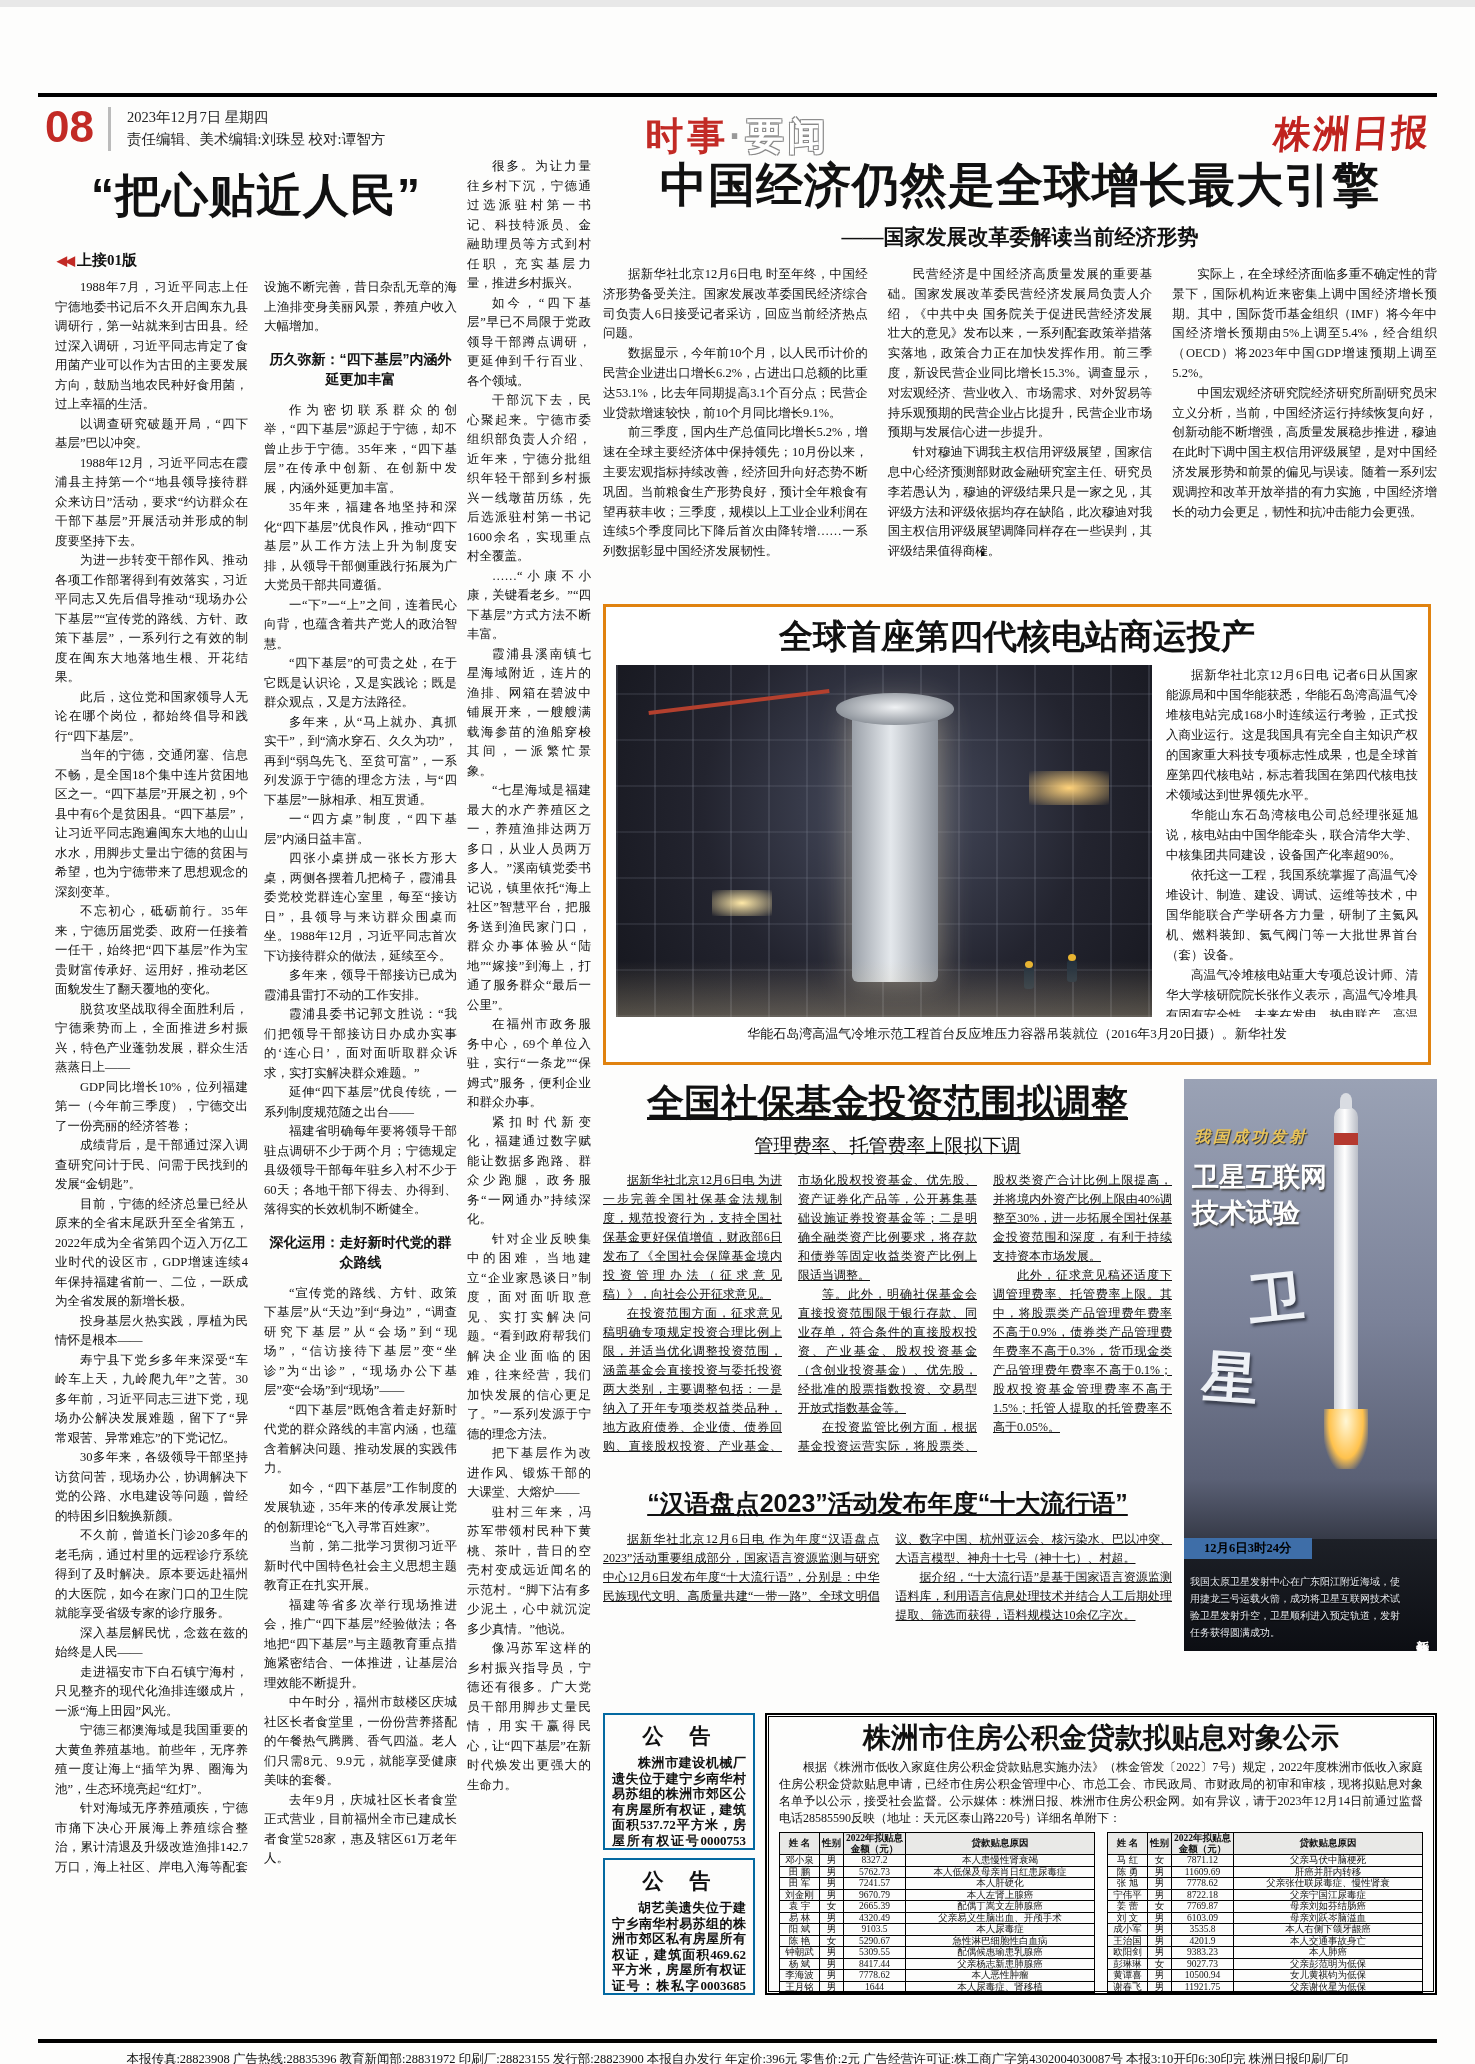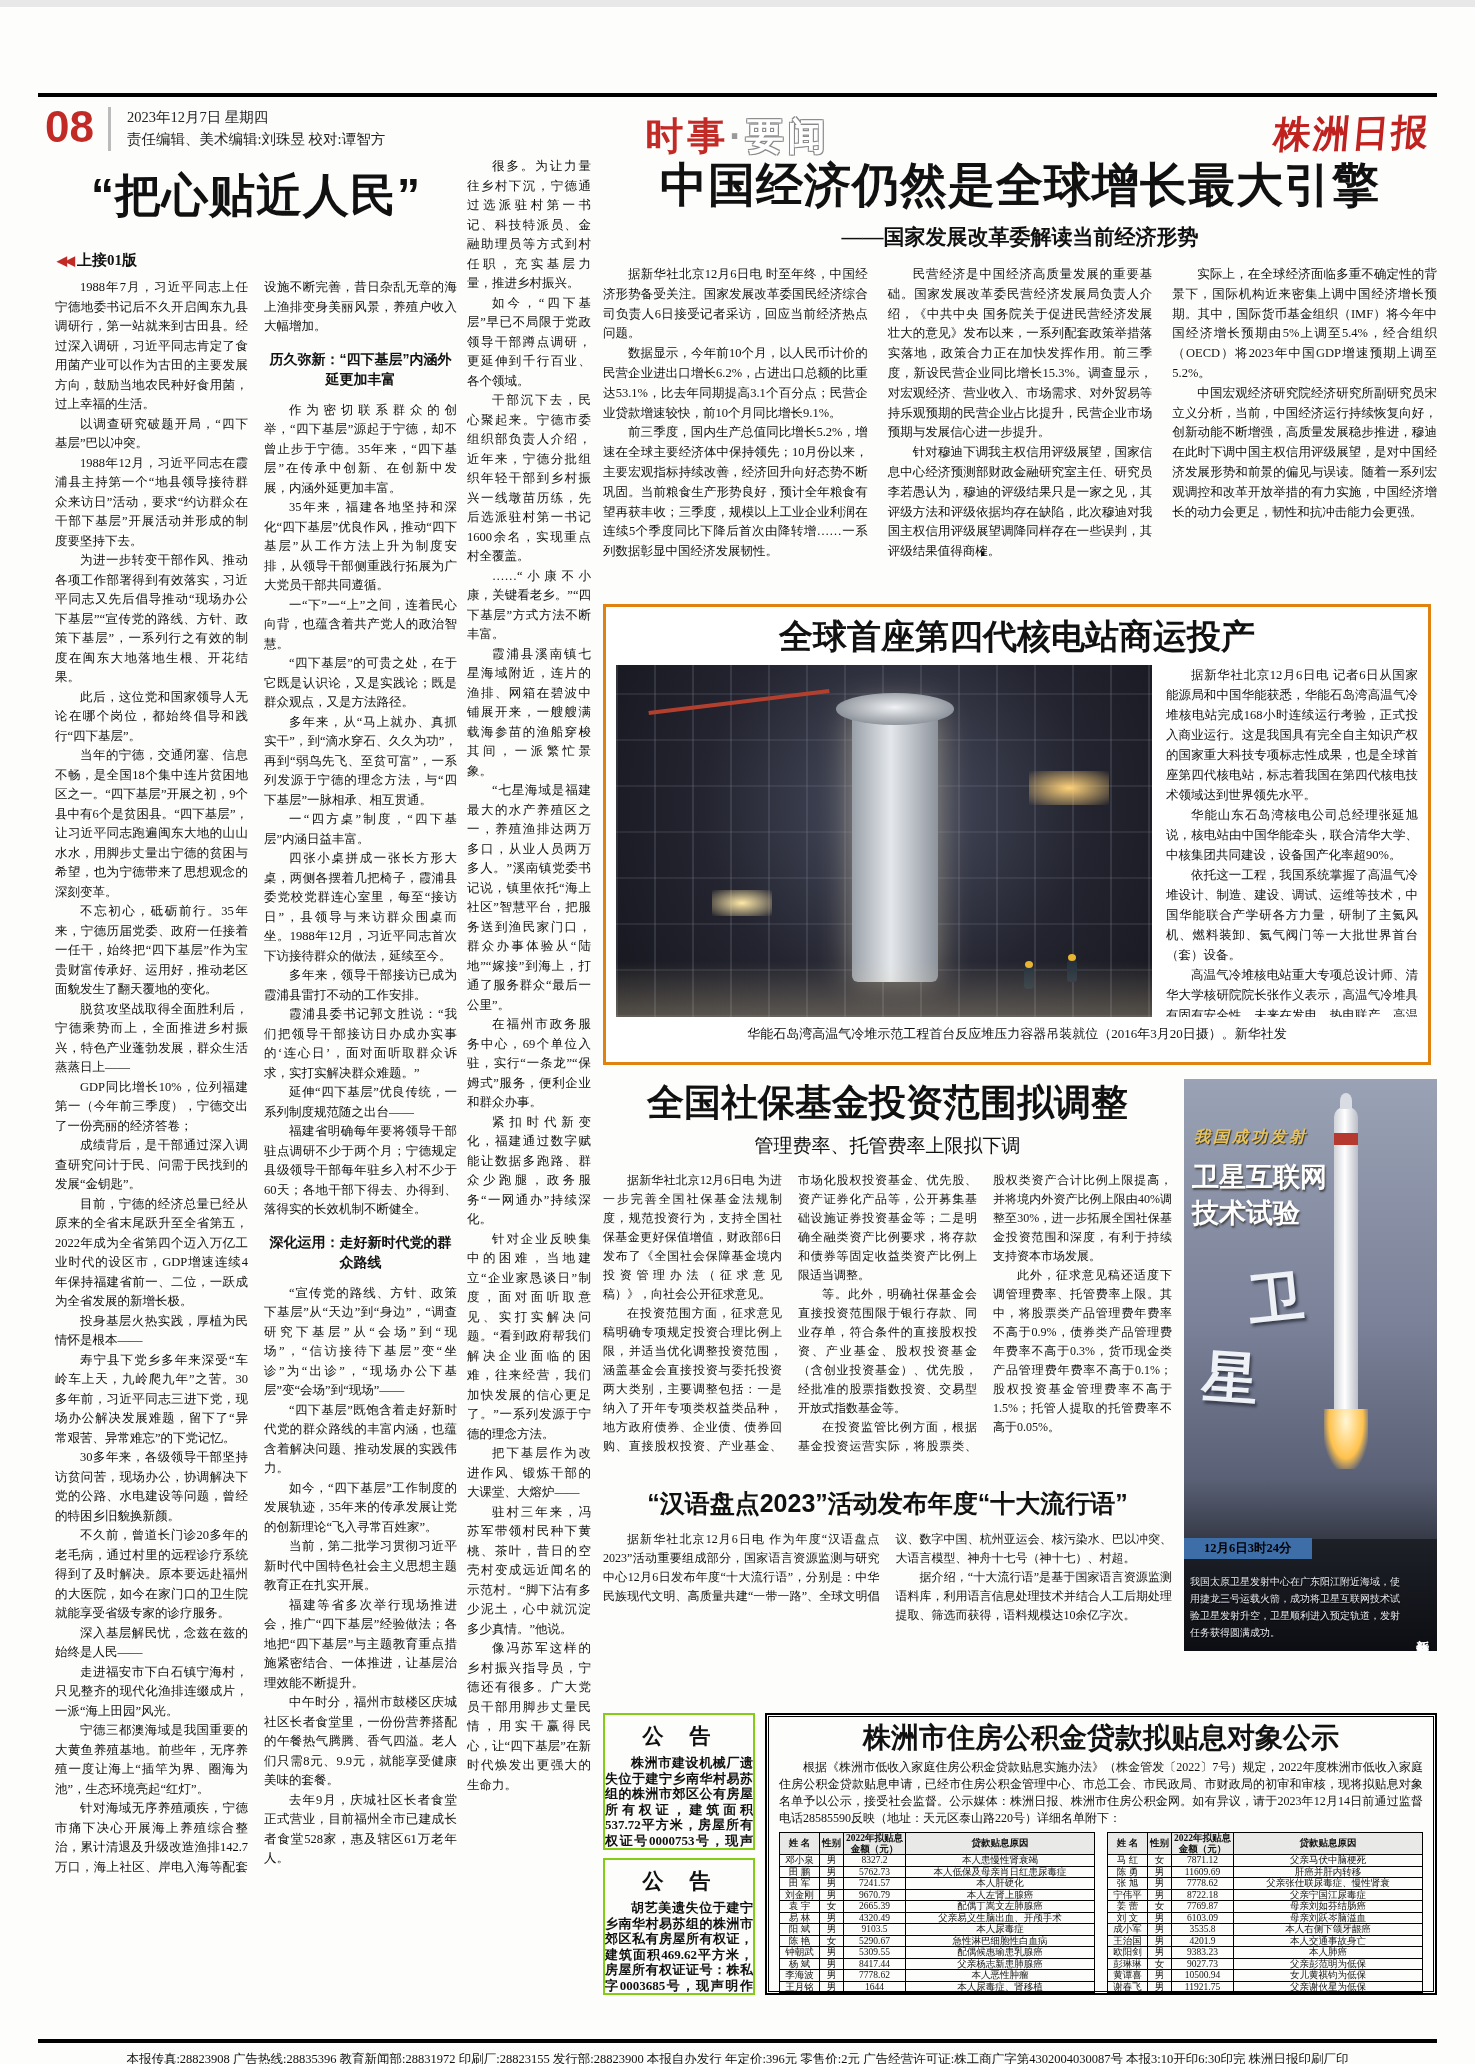--- a/index.html
+++ b/index.html
@@ -47,21 +47,21 @@
   .ph-flange{position:absolute;left:41%;top:8%;width:22%;height:9%;background:radial-gradient(ellipse at 50% 45%,#f0f2f4,#8a9098 75%);border-radius:50%;}
   .ph-light1{position:absolute;left:18%;top:64%;width:60px;height:26px;background:radial-gradient(#ffe9a8,rgba(255,233,168,0));}
   .ph-light2{position:absolute;right:8%;top:30%;width:80px;height:34px;background:radial-gradient(#ffd27a,rgba(255,210,122,0));}
   .ph-crane{position:absolute;left:6%;top:10%;width:34%;height:4px;background:#b3402e;transform:rotate(-7deg);}
   .ph-worker{position:absolute;width:10px;height:22px;background:#23303d;border-radius:3px;}
   .ph-worker::before{content:"";position:absolute;top:-6px;left:1px;width:8px;height:7px;border-radius:50%;background:#e8b431;}
   .ph-floor{position:absolute;left:0;right:0;bottom:0;height:16%;background:linear-gradient(#00000000,#d8c7a055);}
   .ncol{width:252px;height:352px;overflow:hidden;font-size:12.5px;line-height:20px;}
   .nuclear-caption{font-size:13px;text-align:center;margin-top:8px;}
   
-  .middle{position:absolute;left:0;top:922px;width:834px;height:626px;display:flex;gap:12px;}
+  .middle{position:absolute;left:0;top:922px;width:834px;height:626px;display:flex;gap:12px;text-decoration:underline;}
   .mid-left{flex:1;overflow:hidden;}
   .fund-headline{font-size:37px;font-weight:bold;text-align:center;line-height:48px;font-family:"Liberation Sans",sans-serif;}
   .fund-sub{font-size:19px;text-align:center;margin:6px 0 12px 0;}
   .fund-body{column-count:3;column-gap:16px;height:300px;overflow:hidden;font-size:12px;line-height:19px;}
   .lang-headline{font-size:25px;font-weight:bold;text-align:center;margin:16px 0 10px 0;font-family:"Liberation Sans",sans-serif;}
   .lang-body{column-count:2;column-gap:16px;height:140px;overflow:hidden;font-size:12px;line-height:19px;}
   
   .satellite{width:253px;height:572px;position:relative;overflow:hidden;flex:none;
       background:linear-gradient(180deg,#9aa2b5 0%,#7b8299 42%,#5a6075 70%,#23262f 86%,#101218 100%);}
   .sat-gold{position:absolute;left:10px;top:48px;color:#e8c35a;font-size:16px;font-weight:bold;font-style:italic;letter-spacing:3px;text-shadow:1px 1px 1px #333;}
@@ -73,21 +73,21 @@
   .rocket::before{content:"";position:absolute;top:26px;left:0;width:100%;height:12px;background:#b5392f;}
   .rocket::after{content:"";position:absolute;top:-14px;left:6px;width:12px;height:16px;background:#d9dce2;border-radius:50% 50% 0 0;}
   .flame{position:absolute;left:140px;top:330px;width:44px;height:60px;background:radial-gradient(ellipse at 50% 20%,#fff7d6,#ffc24d 55%,rgba(255,160,40,0) 78%);}
   .sat-sea{position:absolute;left:0;right:0;bottom:0;height:112px;background:linear-gradient(#1d2027,#0c0e13);}
   .sat-badge{position:absolute;left:0px;bottom:92px;background:#3e6ea8;color:#000000;font-size:12.5px;font-weight:bold;padding:2px 20px;}
   .sat-caption{position:absolute;left:6px;bottom:10px;right:30px;color:#e9ecf2;font-size:10px;line-height:17px;text-shadow:0 1px 1px #000;}
   .sat-credit{position:absolute;right:6px;bottom:14px;color:#fff;font-size:13px;font-weight:bold;writing-mode:vertical-rl;letter-spacing:2px;text-shadow:0 1px 2px #000;}
   
   .bottom{position:absolute;left:0;top:1556px;width:834px;height:282px;display:flex;gap:10px;}
   .notices{width:152px;flex:none;display:flex;flex-direction:column;gap:8px;}
-  .notice{border:2px solid #84cc16;padding:5px 0;box-sizing:border-box;flex:1;overflow:hidden;}
+  .notice{border:2px solid #0369a1;padding:5px 7px;box-sizing:border-box;flex:1;overflow:hidden;}
   .notice-title{font-size:21px;font-weight:bold;text-align:center;letter-spacing:10px;margin:2px 0 5px 5px;font-family:"Liberation Sans",sans-serif;}
   .notice-body{font-size:13px;line-height:15.5px;text-align:justify;text-indent:2em;margin:0;font-weight:bold;}
   .gongshi{flex:1;border:2px solid #000;box-shadow:inset 0 0 0 1px #fff,inset 0 0 0 2px #000;padding:6px 12px;box-sizing:border-box;overflow:hidden;}
   .gongshi-title{font-size:28px;font-weight:bold;text-align:center;line-height:34px;margin-bottom:4px;font-family:"Liberation Sans",sans-serif;}
   .gongshi-intro{font-size:12px;line-height:17px;text-align:justify;text-indent:2em;margin:0 0 5px 0;}
   .gs-tables{display:flex;gap:12px;}
   .gs-tables table{border-collapse:collapse;width:50%;table-layout:fixed;}
   .gs-tables th,.gs-tables td{border:1px solid #000;font-size:9.5px;line-height:10.5px;padding:0 2px;text-align:center;overflow:hidden;white-space:nowrap;}
   .gs-tables th{background:#e9e9e7;font-weight:bold;white-space:normal;}
   .gs-tables col.c1{width:40px;} .gs-tables col.c2{width:24px;} .gs-tables col.c3{width:62px;}

